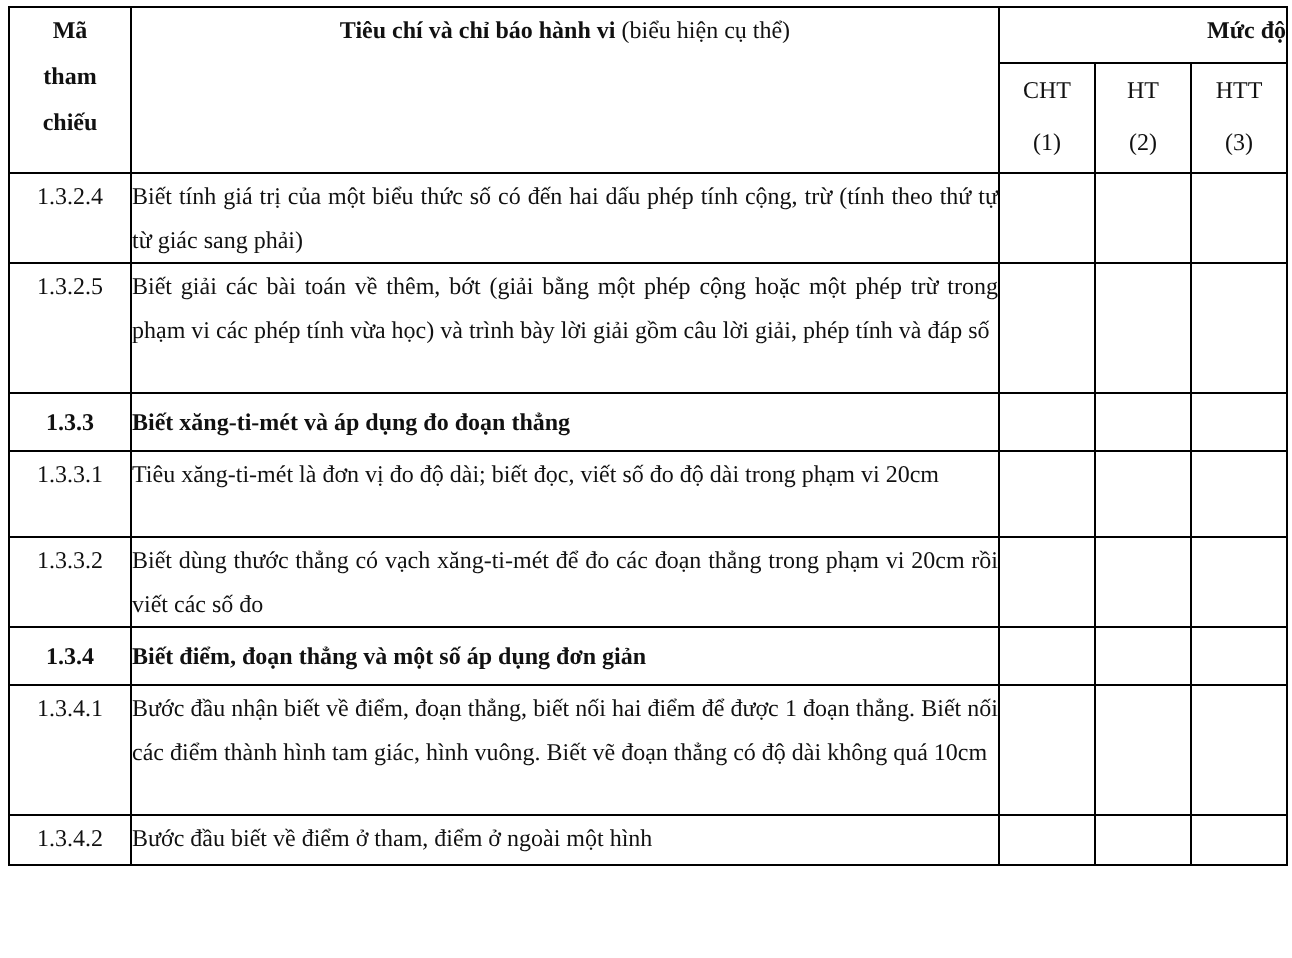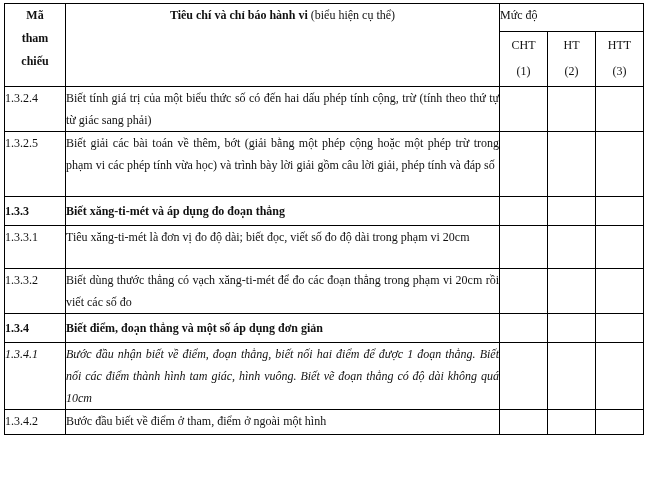--- a/index.html
+++ b/index.html
@@ -42,55 +42,55 @@
       line-height: 23px;
       padding-top: 2px;
     }
     th.h-text {
       text-align: center;
       vertical-align: middle;
       font-weight: normal;
     }
     th.h-text .b { font-weight: bold; }
     th.h-level {
-      font-weight: normal;
-      text-align: left;
+      font-weight: bold;
+      text-align: right;
       vertical-align: middle;
       height: 27px;
     }
     th.h-sub {
       font-weight: normal;
       text-align: center;
       vertical-align: middle;
       line-height: 26px;
       height: 54px;
     }
     td.code {
-      text-align: left;
+      text-align: center;
       padding: 4px 0 0 6px;
     }
     td.text {
       text-align: justify;
       text-align-last: left;
       padding: 4px 8px 4px 6px;
     }
     tr.section td {
       font-weight: bold;
     }
     tr.section td.code, tr.section td.text {
       padding-top: 3px;
       padding-bottom: 3px;
     }
     td.cell { background: #ffffff; }
     tr.r-a td { height: 42px; }
     tr.r-b td { height: 64px; }
     tr.r-s td { height: 22px; }
     tr.r-c td { height: 42px; }
     tr.r-d td { height: 42px; }
-    tr.r-e td { height: 64px; font-style: italic; }
+    tr.r-e td { height: 64px; }
     tr.r-f td { height: 24px; margin-top: 37px; }
   </style>
 </head>
 <body>
 
 <table class="criteria">
   <colgroup>
     <col class="c-code">
       <col class="c-text">
       <col class="c-lvl1">

